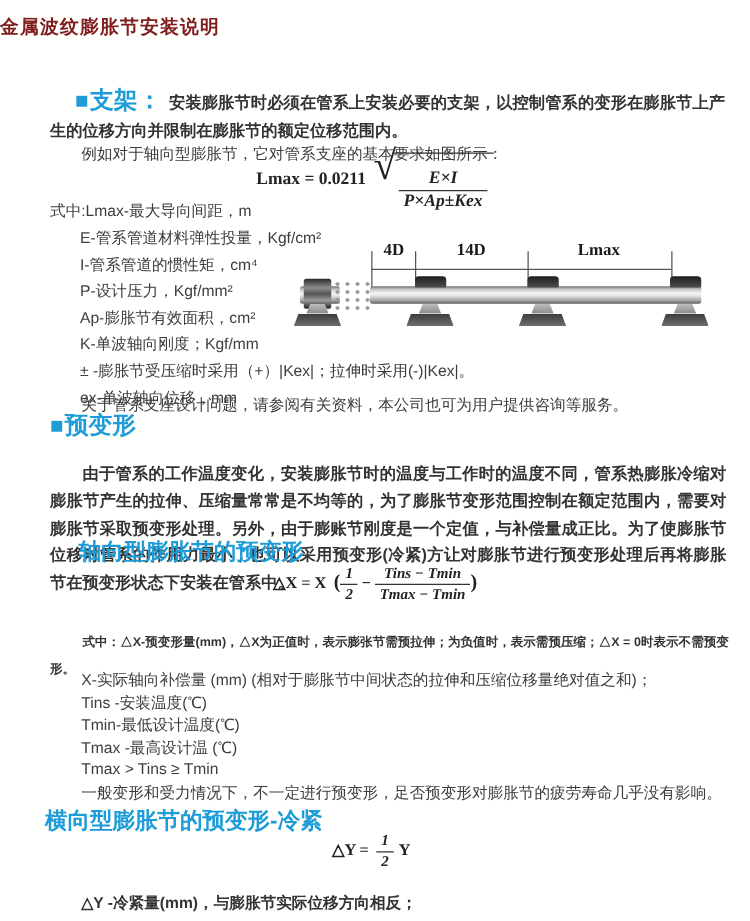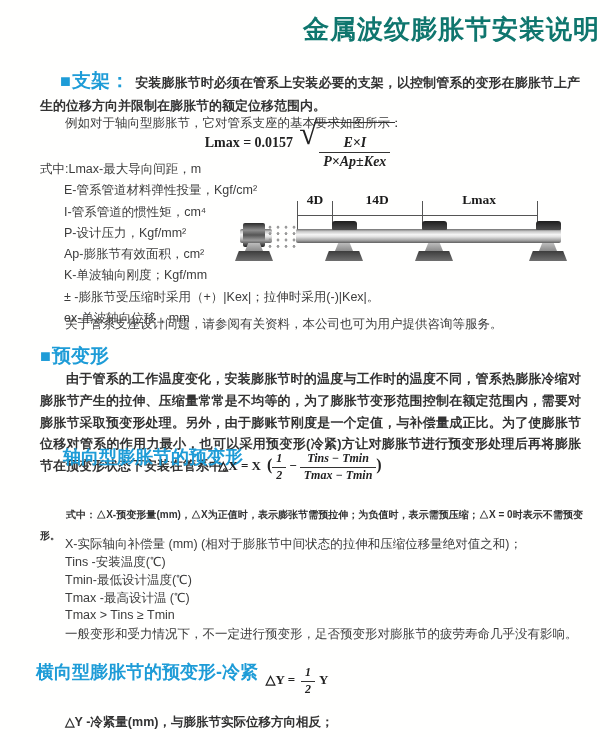--- a/index.html
+++ b/index.html
@@ -4,25 +4,25 @@
 <style>
   html,body { margin:0; padding:0; background:#ffffff; }
   .page {
     position:relative; width:600px; height:737px; margin:0 auto;
     background:#fffffe; overflow:hidden;
     font-family:"Liberation Sans", sans-serif; color:#3a3a3a;
   }
   .abs { position:absolute; }
 
   .title {
-    left:0; right:0; top:12px; text-align:right;
-    font-size:26px; font-weight:bold; color:#0f766e; letter-spacing:1px;
+    left:0; right:0; top:12px; text-align:left;
+    font-size:15px; font-weight:bold; color:#7f1d1d; letter-spacing:1px;
   }
 
-  .blue { color:#1e9cd7;margin-top:16px; }
+  .blue { color:#1e9cd7; }
   .sq { font-size:18px; margin-right:1px; }
 
   .p-intro {
     top:56px; left:40px; width:540px;
     font-size:13px; line-height:23px; font-weight:bold; color:#333;
     text-indent:20px; text-align:justify;
   }
   .sec1-head { font-size:19px; font-weight:bold; margin-right:6px; }
   .p-example { top:102px; left:40px; width:540px; font-size:12.5px; color:#3c3c3c; text-indent:25px; }
 
@@ -85,21 +85,21 @@
 
 <div class="page">
 
   <div class="abs title">金属波纹膨胀节安装说明</div>
 
   <p class="abs p-intro"><span class="sec1-head blue"><span class="sq">■</span><span>支架：</span></span><span>安装膨胀节时必须在管系上安装必要的支架，以控制管系的变形在膨胀节上产生的位移方向并限制在膨胀节的额定位移范围内。</span></p>
 
   <p class="abs p-example">例如对于轴向型膨胀节，它对管系支座的基本要求如图所示：</p>
 
   <div class="abs formula f1">
-    <span class="f-lhs">Lmax = 0.0157</span><span class="sqrt">
+    <span class="f-lhs">Lmax = 0.0211</span><span class="sqrt">
         <span class="sqrt-sym">√</span>
         <span class="sqrt-body"><span class="frac"><span class="num">E×I</span><span class="den">P×Ap±Kex</span></span></span>
       </span>
   </div>
 
   <div class="abs defs">
     <div class="def-line">式中:Lmax-最大导向间距，m</div>
     <div class="def-line def-indent">E-管系管道材料弹性投量，Kgf/cm²</div>
     <div class="def-line def-indent">I-管系管道的惯性矩，cm⁴</div>
     <div class="def-line def-indent">P-设计压力，Kgf/mm²</div>

